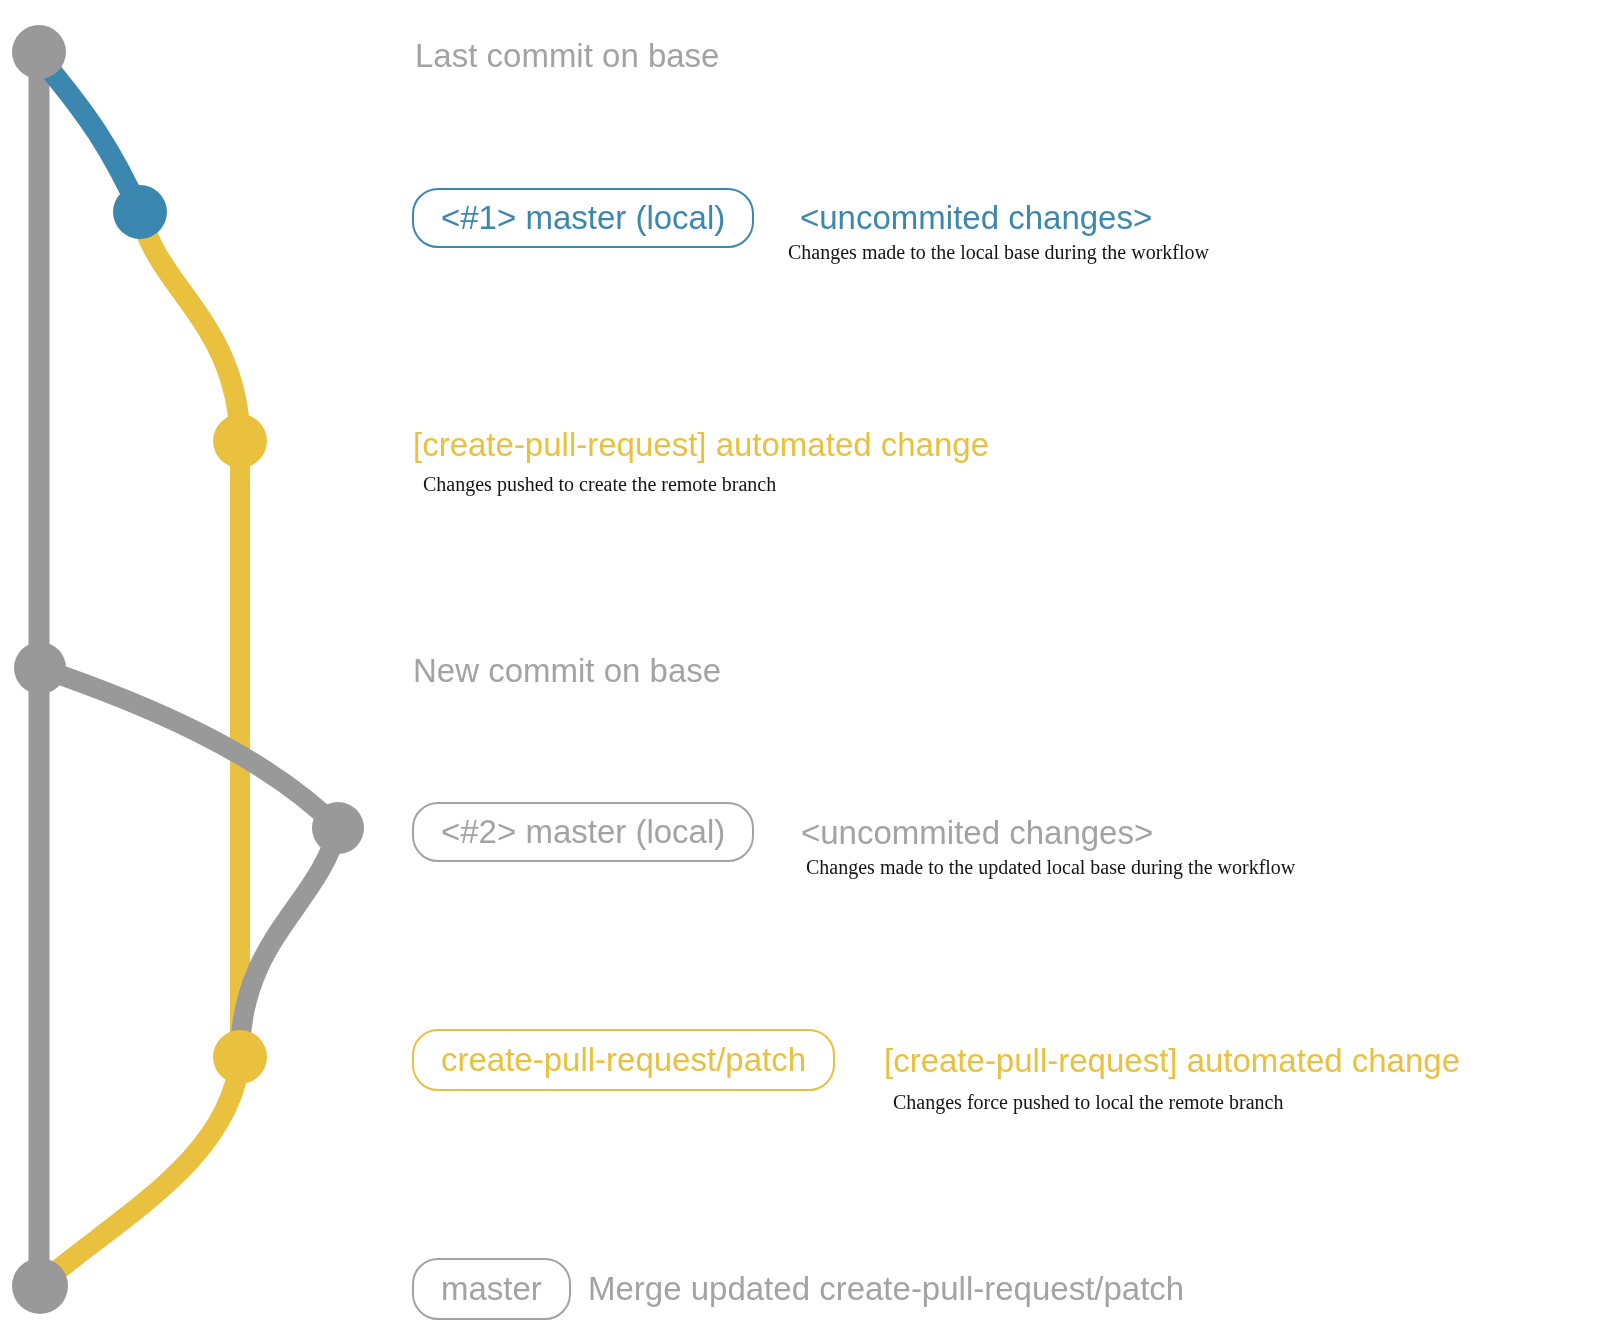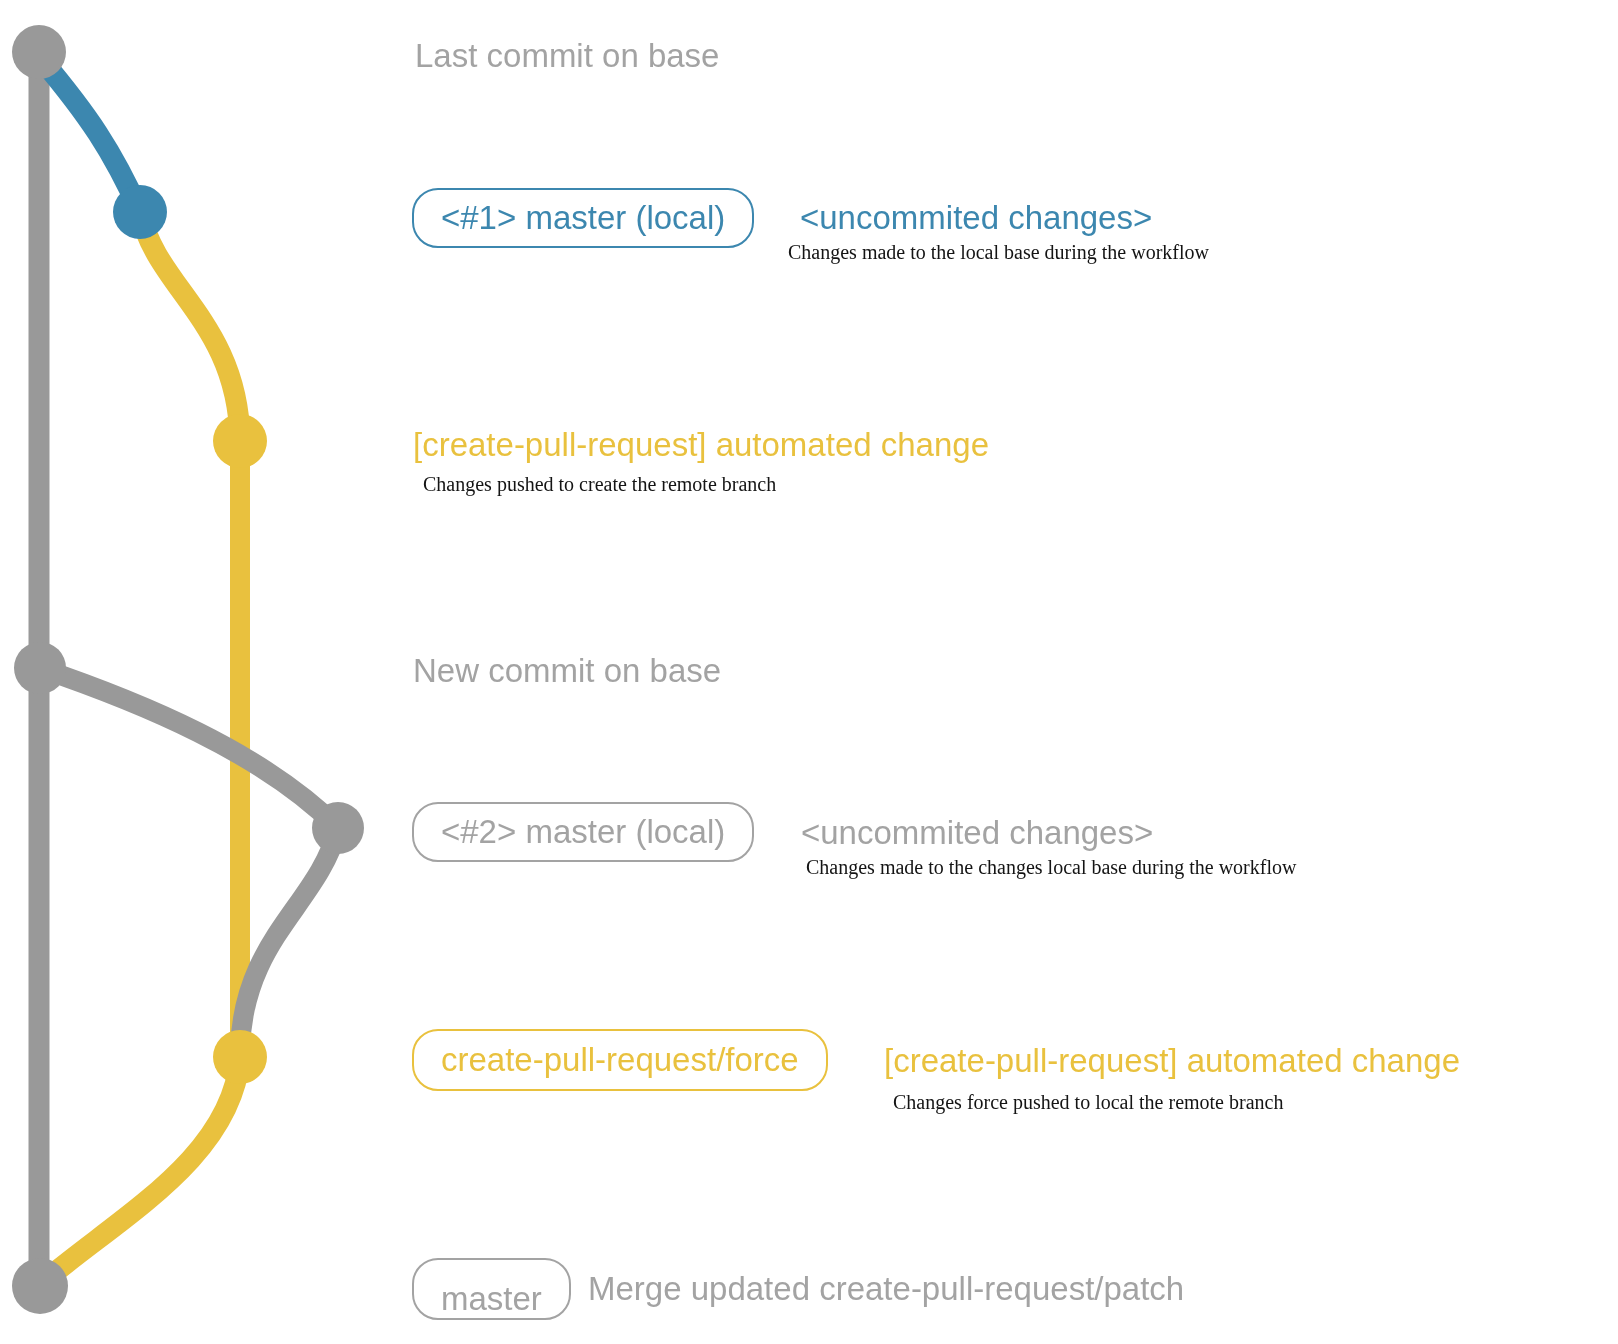--- a/index.html
+++ b/index.html
@@ -65,26 +65,26 @@
 
   <div class="abs sans yellow" style="left:413px;top:426px;">[create-pull-request] automated change</div>
   <div class="abs sans gray" style="left:413px;top:652px;">New commit on base</div>
 
   <div class="abs serif" style="left:423px;top:473px;">Changes pushed to create the remote branch</div>
 
   <div class="tagbox gray" style="left:412px;top:802px;justify-content:flex-end;">
     <span>&lt;#2&gt; master (local)</span>
   </div>
   <div class="abs sans gray" style="left:801px;top:814px;">&lt;uncommited changes&gt;</div>
-  <div class="abs serif" style="left:806px;top:856px;">Changes made to the changes local base during the workflow</div>
+  <div class="abs serif" style="left:806px;top:856px;">Changes made to the updated local base during the workflow</div>
 
   <div class="tagbox yellow" style="left:412px;top:1029px;height:62px;">
-    <span>create-pull-request/force</span>
+    <span>create-pull-request/patch</span>
   </div>
   <div class="abs sans yellow" style="left:884px;top:1042px;">[create-pull-request] automated change</div>
   <div class="abs serif" style="left:893px;top:1091px;">Changes force pushed to local the remote branch</div>
 
-  <div class="tagbox gray" style="left:412px;top:1258px;height:62px;align-items:flex-end;">
+  <div class="tagbox gray" style="left:412px;top:1258px;height:62px;">
     <span>master</span>
   </div>
   <div class="abs sans gray" style="left:588px;top:1270px;">Merge updated create-pull-request/patch</div>
 
 </div>
 
 </body></html>

